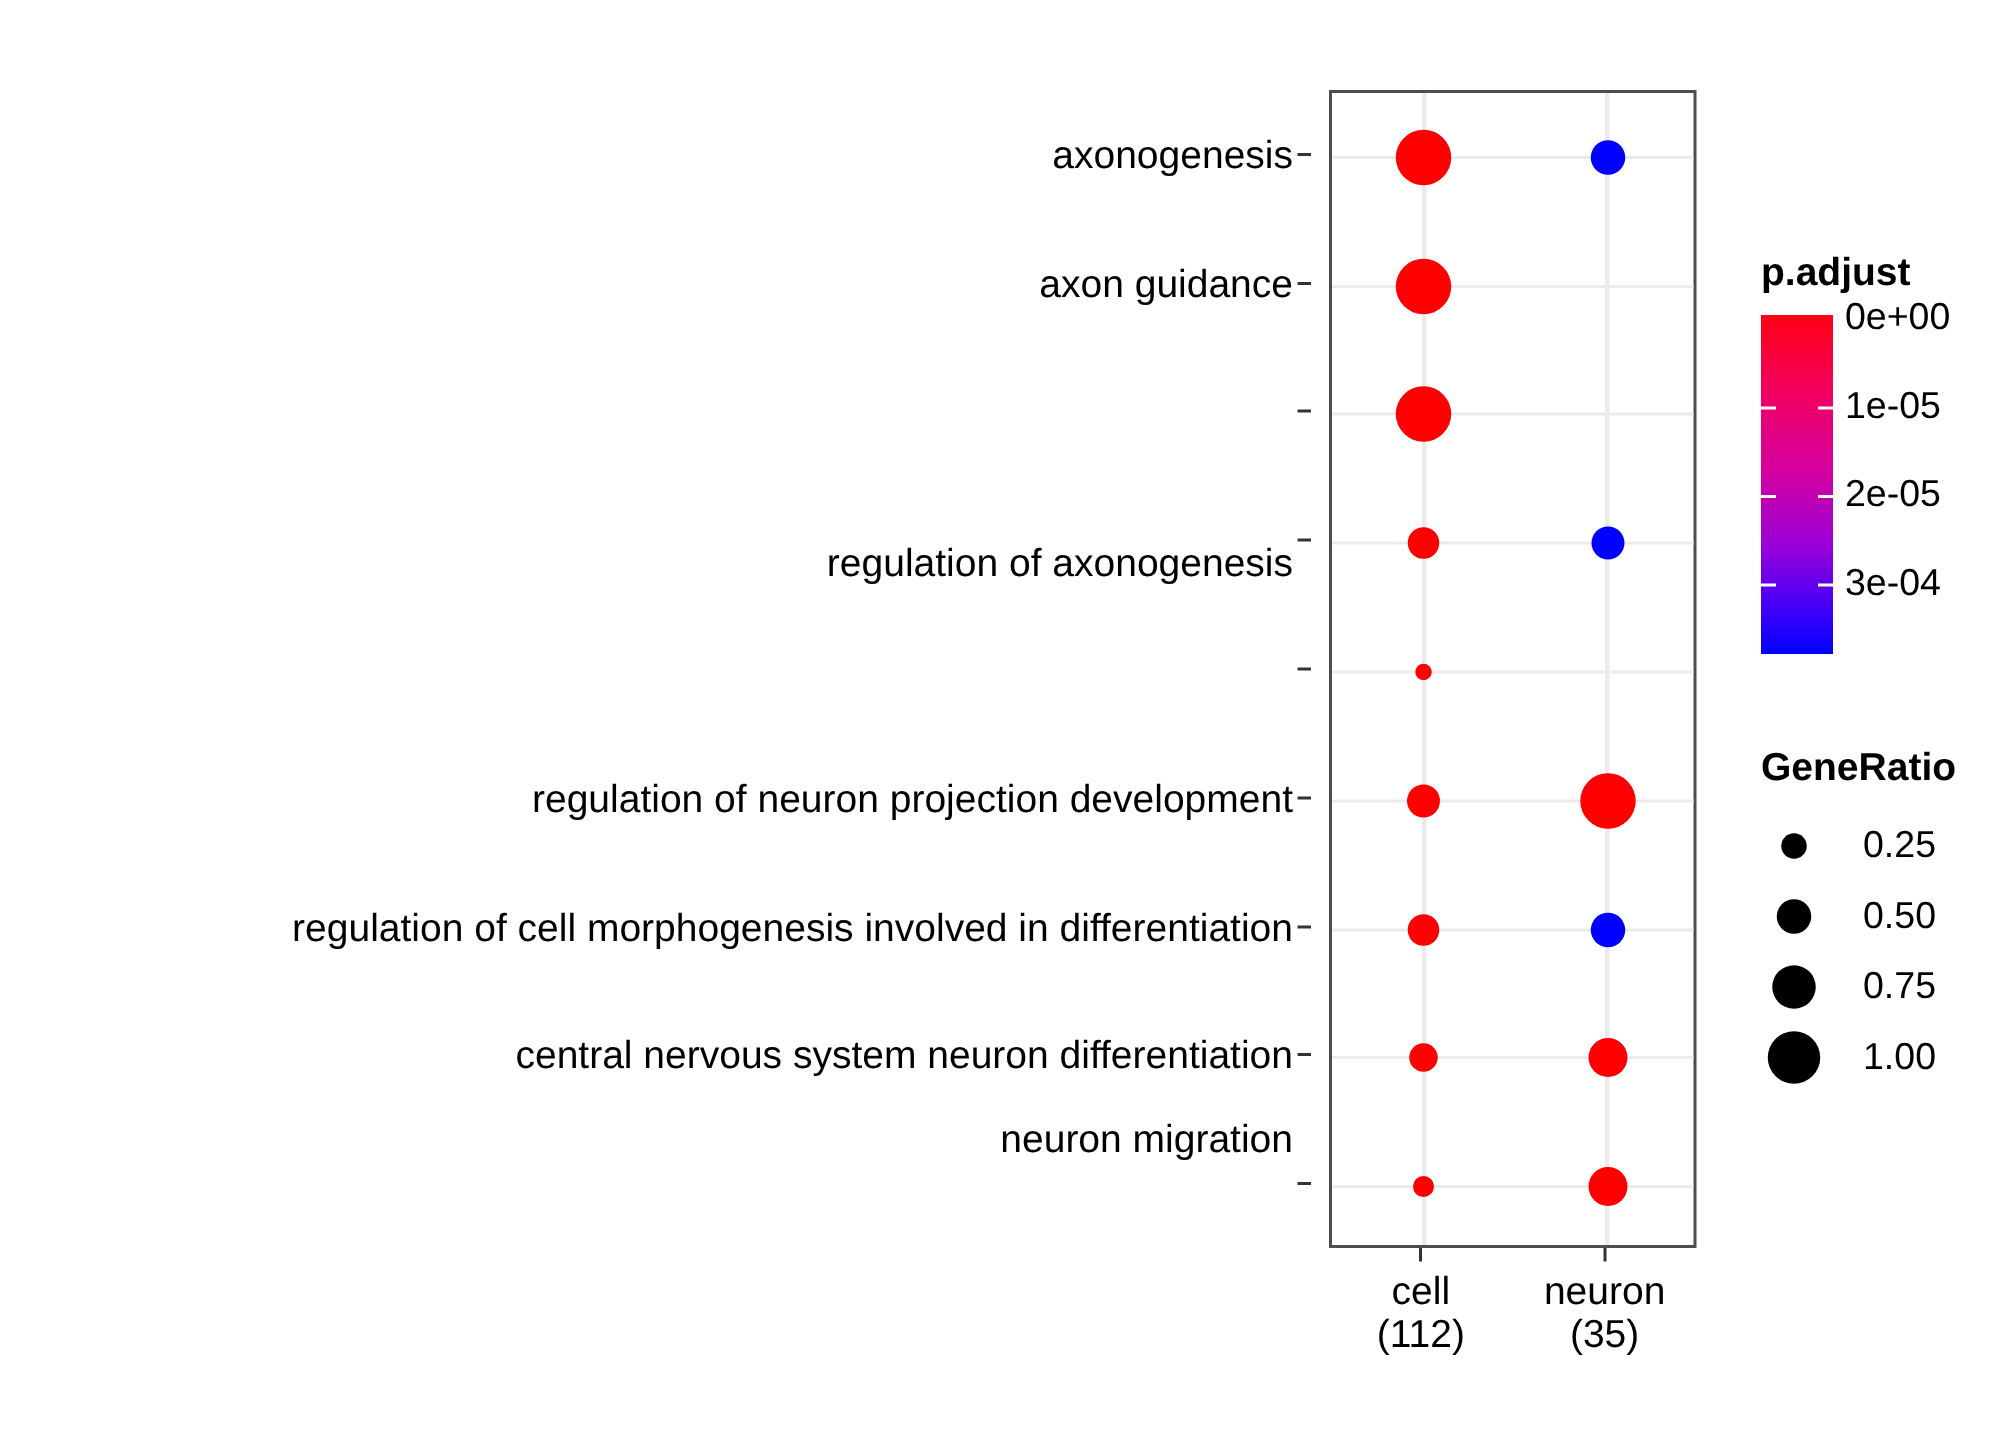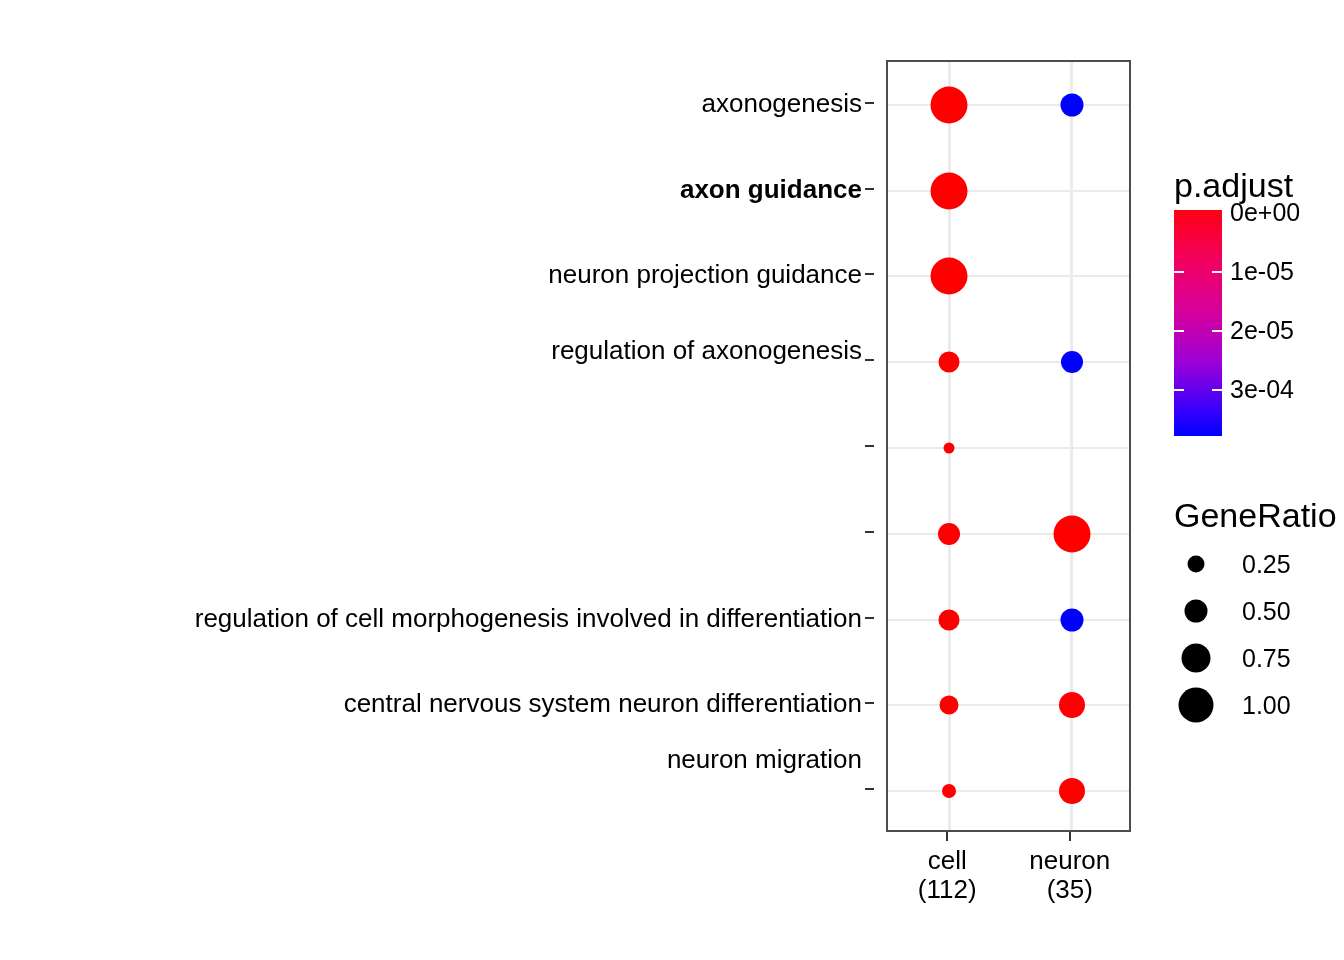--- a/index.html
+++ b/index.html
@@ -22,48 +22,48 @@
          transform:translateY(-50%);}
 
   
   .xtick{position:absolute;width:2px;height:9px;background:#333;
          transform:translateX(-50%);}
   .xlab{position:absolute;transform:translateX(-50%);font-size:26px;
         text-align:center;line-height:1.12;white-space:nowrap;}
 
   
   #legend-padjust{position:absolute;left:1174px;top:168px;width:170px;}
-  .legend-title{font-size:34px;line-height:1;margin:0;}
+  .legend-title{font-size:26px;line-height:1;margin:0;font-weight:bold;}
   #colorbar-wrap{position:absolute;left:1174px;top:210px;width:48px;height:226px;}
   #colorbar{width:48px;height:226px;
     background:linear-gradient(to bottom,#ff0014 0%,#f2005e 22%,#d4009f 46%,#9a00d8 68%,#3a00fb 88%,#0000ff 100%);}
   .cb-tick{position:absolute;height:2px;background:#ffffff;}
   .cb-lab{position:absolute;left:56px;font-size:25px;transform:translateY(-50%);
           white-space:nowrap;}
 
   #legend-generatio{position:absolute;left:1174px;top:498px;width:170px;}
   .gr-row{position:absolute;left:0;width:170px;height:0;}
   .gr-dot{position:absolute;left:22px;border-radius:50%;background:#000;
           transform:translate(-50%,-50%);}
   .gr-lab{position:absolute;left:68px;font-size:25px;transform:translateY(-50%);
           white-space:nowrap;}
 </style>
 </head>
 <body>
 
 <div id="ylabels">
     <div class="ylab" style="top: 42.8889px; text-align: center;">axonogenesis</div>
     <div class="ytick" style="top: 42.8889px;"></div>
-    <div class="ylab" style="top: 128.667px; font-weight: bold;">axon guidance</div>
+    <div class="ylab" style="top: 128.667px;">axon guidance</div>
     <div class="ytick" style="top: 128.667px;"></div>
-    <div class="ylab" style="top: 214.444px;">neuron projection guidance</div>
     <div class="ytick" style="top: 214.444px;"></div>
-    <div class="ylab" style="top: 290px; margin-left: 16px;">regulation of axonogenesis</div>
+    <div class="ylab" style="top: 315px; margin-left: 16px;">regulation of axonogenesis</div>
     <div class="ytick" style="top: 300.222px;"></div>
     <div class="ytick" style="top: 386px;"></div>
+    <div class="ylab" style="top: 471.778px;">regulation of neuron projection development</div>
     <div class="ytick" style="top: 471.778px;"></div>
     <div class="ylab" style="top: 557.556px;">regulation of cell morphogenesis involved in differentiation</div>
     <div class="ytick" style="top: 557.556px;"></div>
     <div class="ylab" style="top: 643.333px;">central nervous system neuron differentiation</div>
     <div class="ytick" style="top: 643.333px;"></div>
     <div class="ylab" style="top: 699px;">neuron migration</div>
     <div class="ytick" style="top: 729.111px;"></div>
   </div>
 
 <div id="panel">

